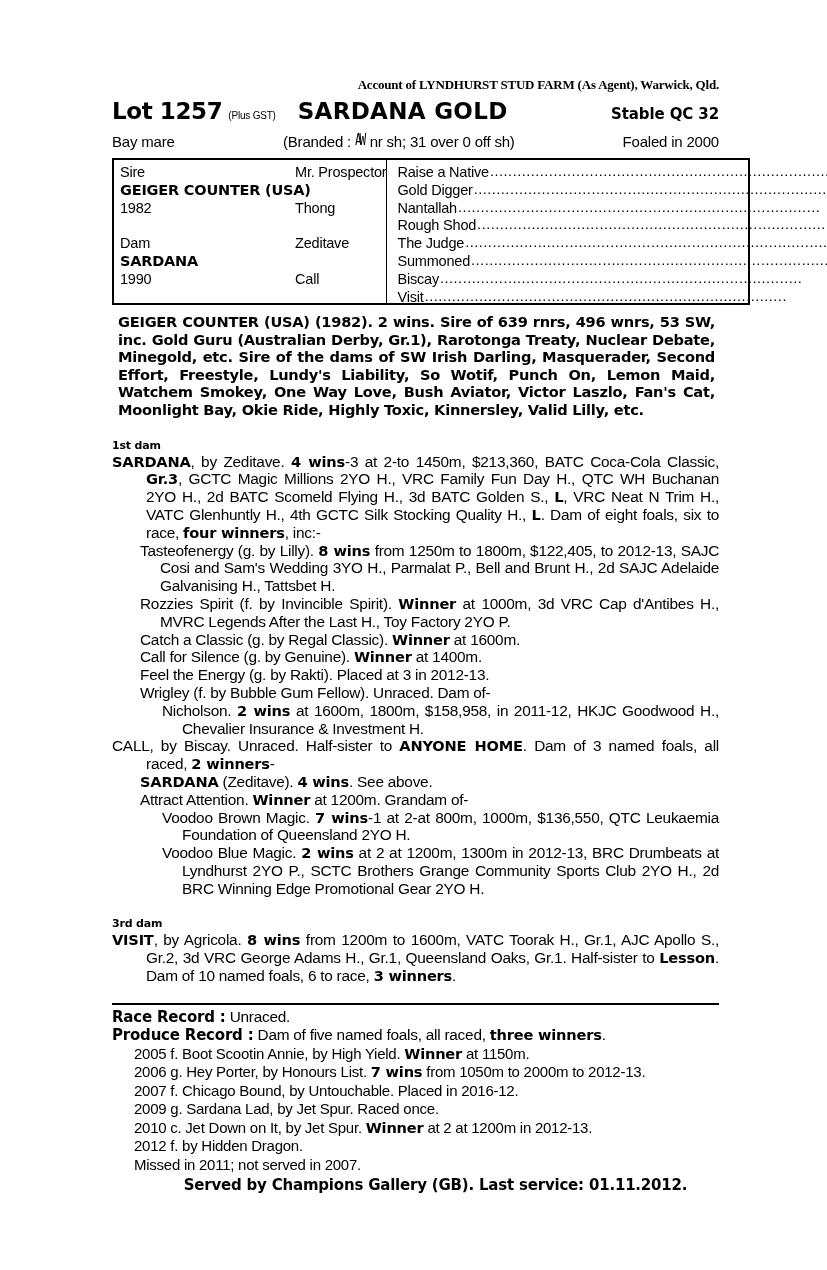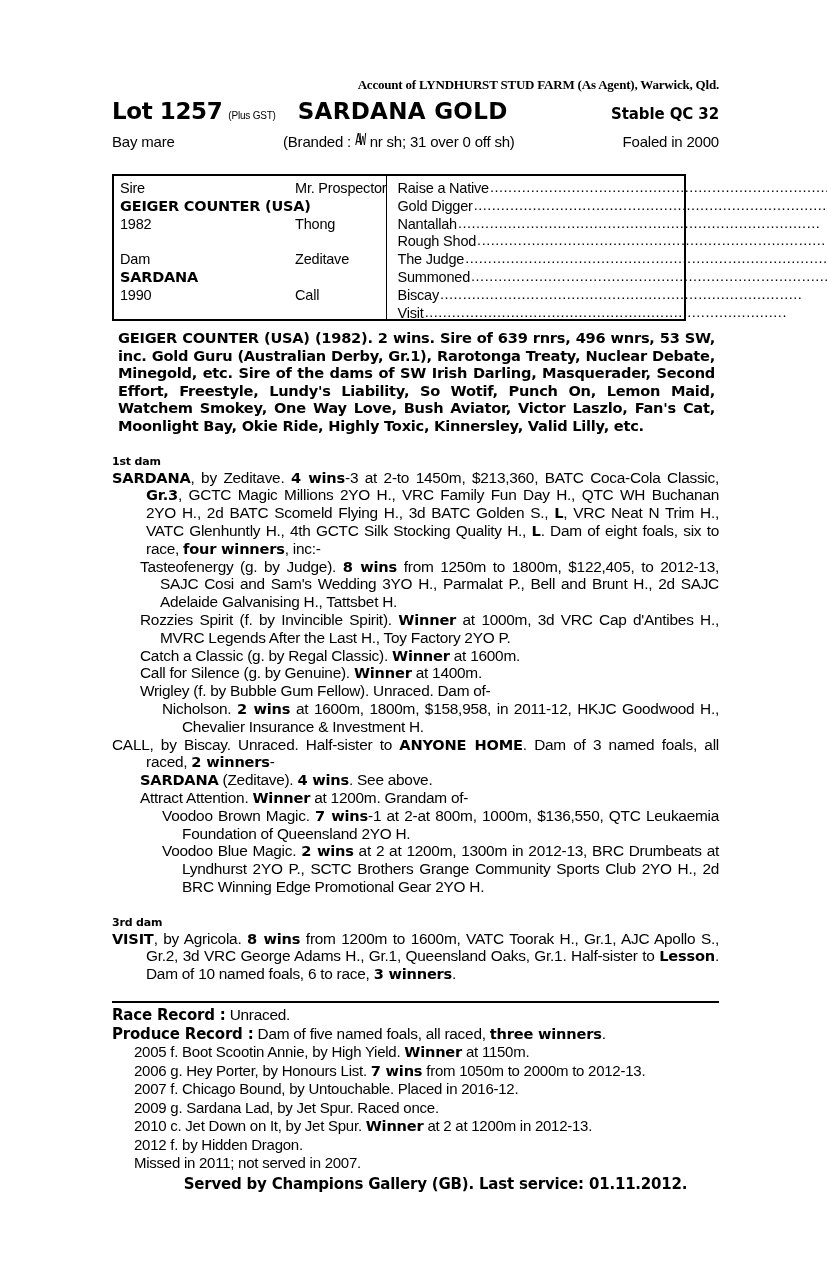--- a/index.html
+++ b/index.html
@@ -93,23 +93,23 @@
     position: relative;
     top: -1px;
   }
   .desc-foaled {
     margin-left: auto;
     font-size: 15px;
   }
 
   
   .ped-table {
-    margin-top: 23px;
+    margin-top: 7px;
     border: 2px solid #000;
-    width: 574px;
+    width: 638px;
     box-sizing: border-box;
     display: flex;
     height: 147px;
     position: relative;
   }
   .ped-col-a {
     width: 181px;
     padding: 4px 0 0 6px;
     box-sizing: border-box;
   }
@@ -312,24 +312,25 @@
             <span class="dots">................................................................................</span>
           </div>
         </div>
     </div>
 
     <div class="sire-para">GEIGER COUNTER (USA) (1982). 2 wins. Sire of 639 rnrs, 496 wnrs, 53 SW, inc. Gold Guru (Australian Derby, Gr.1), Rarotonga Treaty, Nuclear Debate, Minegold, etc. Sire of the dams of SW Irish Darling, Masquerader, Second Effort, Freestyle, Lundy's Liability, So Wotif, Punch On, Lemon Maid, Watchem Smokey, One Way Love, Bush Aviator, Victor Laszlo, Fan's Cat, Moonlight Bay, Okie Ride, Highly Toxic, Kinnersley, Valid Lilly, etc.</div>
 
     <div class="dam-head">1st dam</div>
     <div class="blk" id="first-dam-main"><span class="bd">SARDANA</span><span>, by Zeditave. </span><span class="bd">4 wins</span><span>-3 at 2-to 1450m, $213,360, BATC Coca-Cola Classic, </span><span class="bd">Gr.3</span><span>, GCTC Magic Millions 2YO H., VRC Family Fun Day H., QTC WH Buchanan 2YO H., 2d BATC Scomeld Flying H., 3d BATC Golden S., </span><span class="bd">L</span><span>, VRC Neat N Trim H., VATC Glenhuntly H., 4th GCTC Silk Stocking Quality H., </span><span class="bd">L</span><span>. Dam of eight foals, six to race, </span><span class="bd">four winners</span><span>, inc:-</span></div>
     <div id="first-dam-progeny">
-        <div class="blk i1"><span>Tasteofenergy (g. by Judge). </span><span class="bd">8 wins</span><span> from 1250m to 1800m, $122,405, to 2012-13, SAJC Cosi and Sam's Wedding 3YO H., Parmalat P., Bell and Brunt H., 2d SAJC Adelaide Galvanising H., Tattsbet H.</span></div>
+        <div class="blk i1"><span>Tasteofenergy (g. by Lilly). </span><span class="bd">8 wins</span><span> from 1250m to 1800m, $122,405, to 2012-13, SAJC Cosi and Sam's Wedding 3YO H., Parmalat P., Bell and Brunt H., 2d SAJC Adelaide Galvanising H., Tattsbet H.</span></div>
         <div class="blk i1"><span>Rozzies Spirit (f. by Invincible Spirit). </span><span class="bd">Winner</span><span> at 1000m, 3d VRC Cap d'Antibes H., MVRC Legends After the Last H., Toy Factory 2YO P.</span></div>
         <div class="blk i1"><span>Catch a Classic (g. by Regal Classic). </span><span class="bd">Winner</span><span> at 1600m.</span></div>
         <div class="blk i1"><span>Call for Silence (g. by Genuine). </span><span class="bd">Winner</span><span> at 1400m.</span></div>
+        <div class="blk i1"><span>Feel the Energy (g. by Rakti). Placed at 3 in 2012-13.</span></div>
         <div class="blk i1"><span>Wrigley (f. by Bubble Gum Fellow). Unraced. Dam of-</span></div>
         <div class="blk i2"><span>Nicholson. </span><span class="bd">2 wins</span><span> at 1600m, 1800m, $158,958, in 2011-12, HKJC Goodwood H., Chevalier Insurance &amp; Investment H.</span></div>
       </div>
 
     <div class="blk" id="second-dam-main"><span>CALL, by Biscay. Unraced. Half-sister to </span><span class="bd">ANYONE HOME</span><span>. Dam of 3 named foals, all raced, </span><span class="bd">2 winners</span><span>-</span></div>
     <div id="second-dam-progeny">
         <div class="blk i1"><span class="bd">SARDANA</span><span> (Zeditave). </span><span class="bd">4 wins</span><span>. See above.</span></div>
         <div class="blk i1"><span>Attract Attention. </span><span class="bd">Winner</span><span> at 1200m. Grandam of-</span></div>
         <div class="blk i2"><span>Voodoo Brown Magic. </span><span class="bd">7 wins</span><span>-1 at 2-at 800m, 1000m, $136,550, QTC Leukaemia Foundation of Queensland 2YO H.</span></div>
         <div class="blk i2"><span>Voodoo Blue Magic. </span><span class="bd">2 wins</span><span> at 2 at 1200m, 1300m in 2012-13, BRC Drumbeats at Lyndhurst 2YO P., SCTC Brothers Grange Community Sports Club 2YO H., 2d BRC Winning Edge Promotional Gear 2YO H.</span></div>

